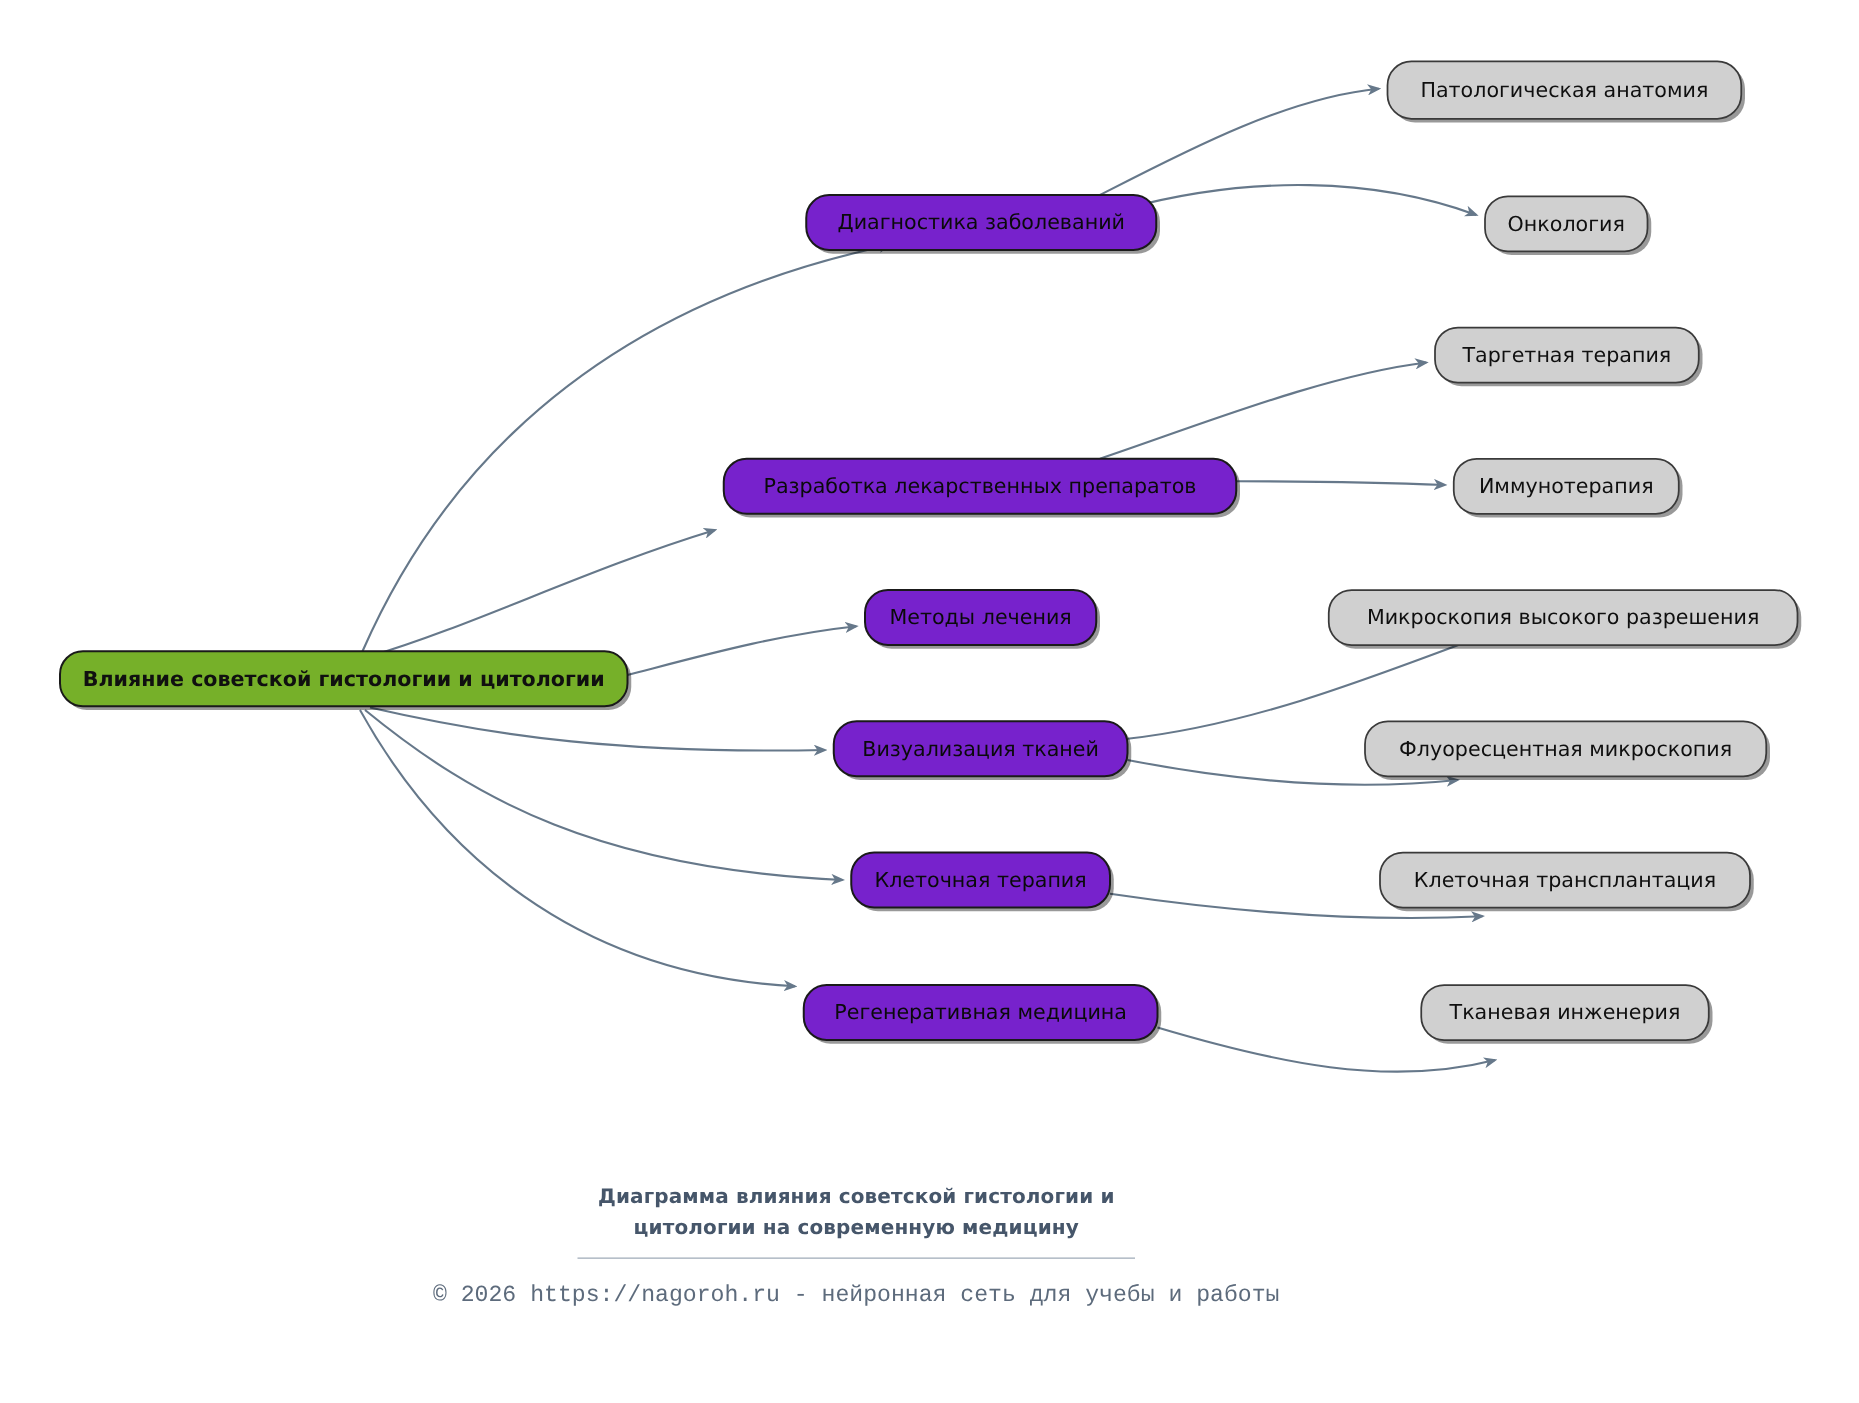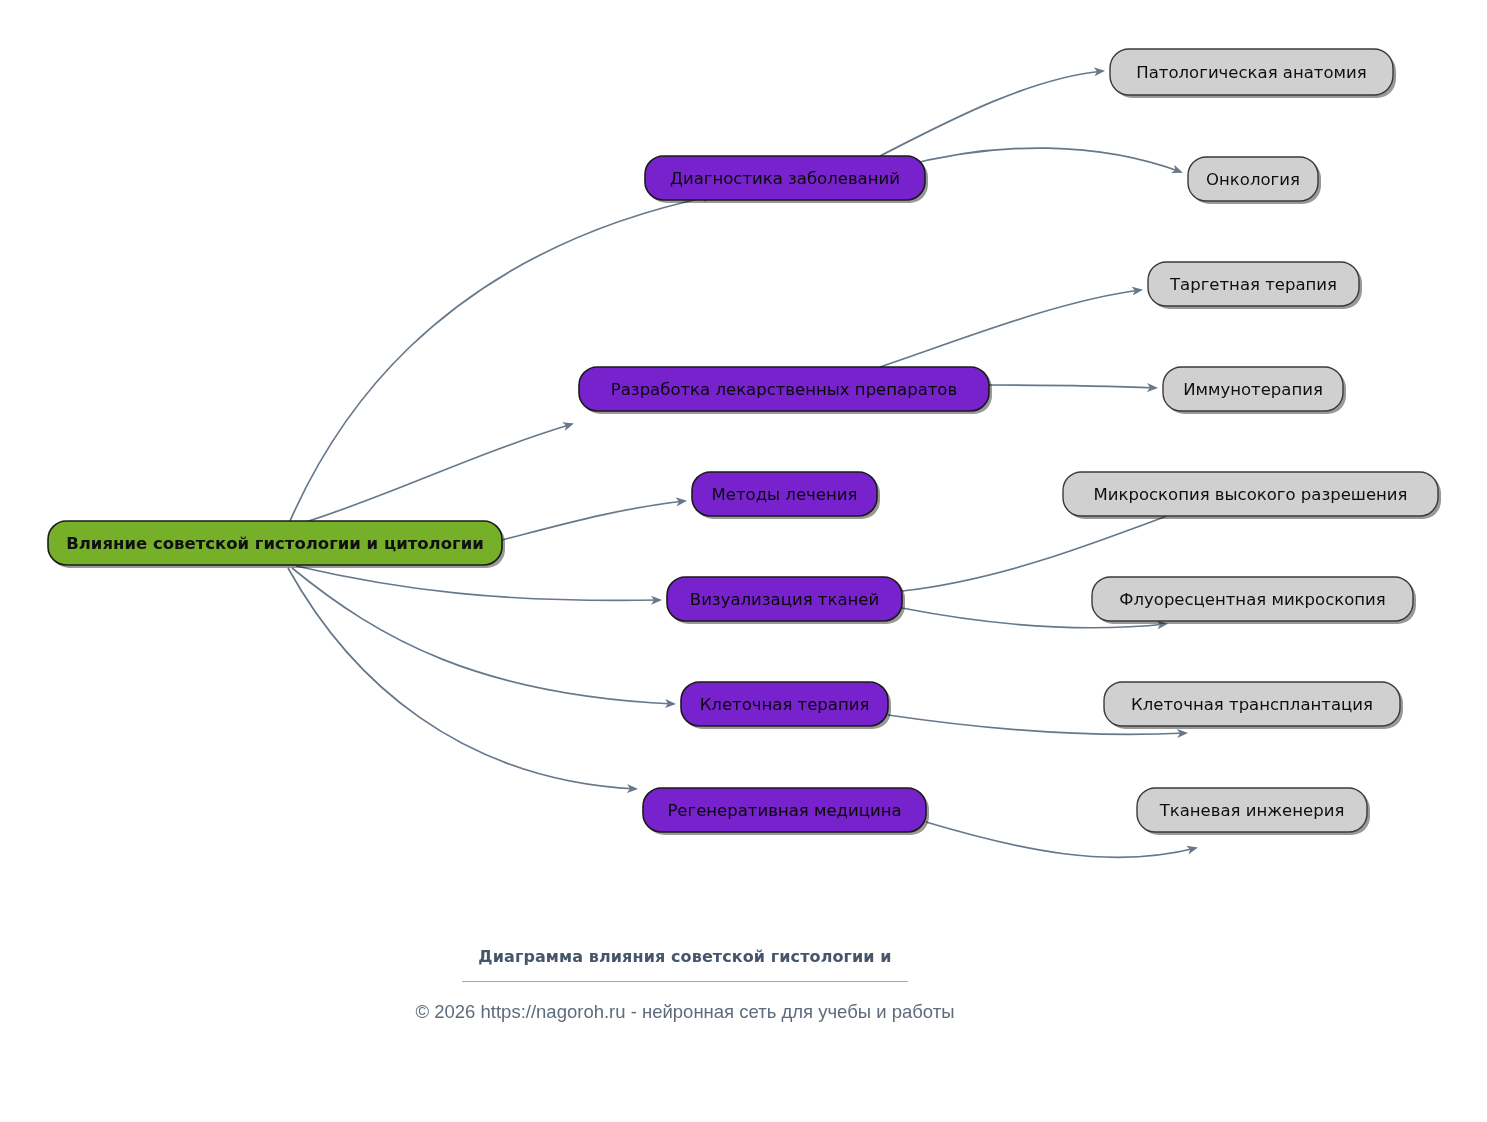--- a/index.html
+++ b/index.html
@@ -80,21 +80,21 @@
     line-height: 25px;
     letter-spacing: 0.1px;
   }
   .footer-rule {
     width: 446px;
     height: 0;
     border-top: 1.5px solid #9fabb8;
     margin: 12px auto 0 auto;
   }
   .footer-credit {
-    font-family: Liberation Sans, sans-serif;
+    font-family: Liberation Mono, monospace;
     font-size: 18.5px;
     color: #5d6b7c;
     margin-top: 19px;
   }
 </style>
 </head>
 <body>
 
 <div id="canvas">
 
@@ -195,18 +195,19 @@
           <rect class="node-shadow" x="1140" y="791" width="230" height="44" rx="18.333333333333336" ry="18.333333333333336"></rect>
           <rect class="node-rect leaf" x="1137" y="788" width="230" height="44" rx="18.333333333333336" ry="18.333333333333336"></rect>
           <text class="node-label leaf" x="1252" y="811">Тканевая инженерия</text>
         </g>
       </g>
   </svg>
 
   <div id="footer">
     <div class="footer-title">
       <div>Диаграмма влияния советской гистологии и</div>
+      <div>цитологии на современную медицину</div>
     </div>
     <div class="footer-rule"></div>
     <div class="footer-credit">© 2026 https://nagoroh.ru - нейронная сеть для учебы и работы</div>
   </div>
 
 </div>
 
 </body></html>

